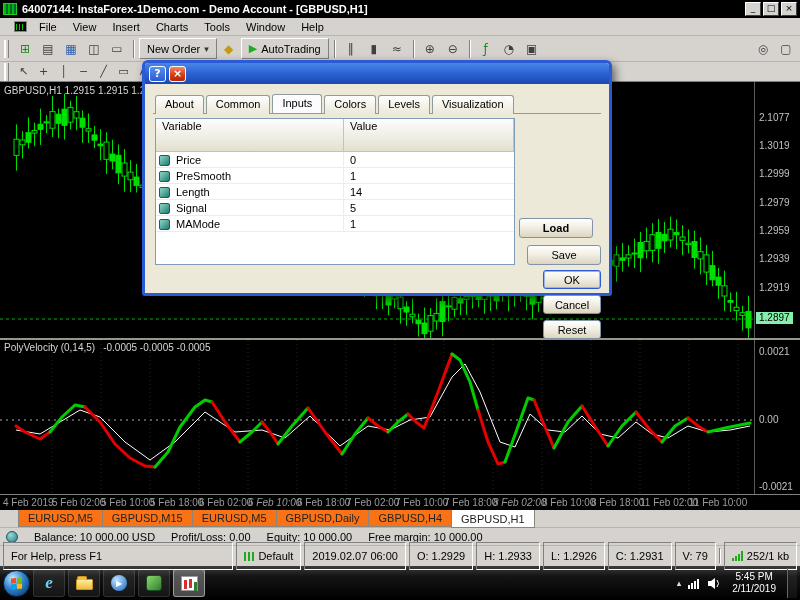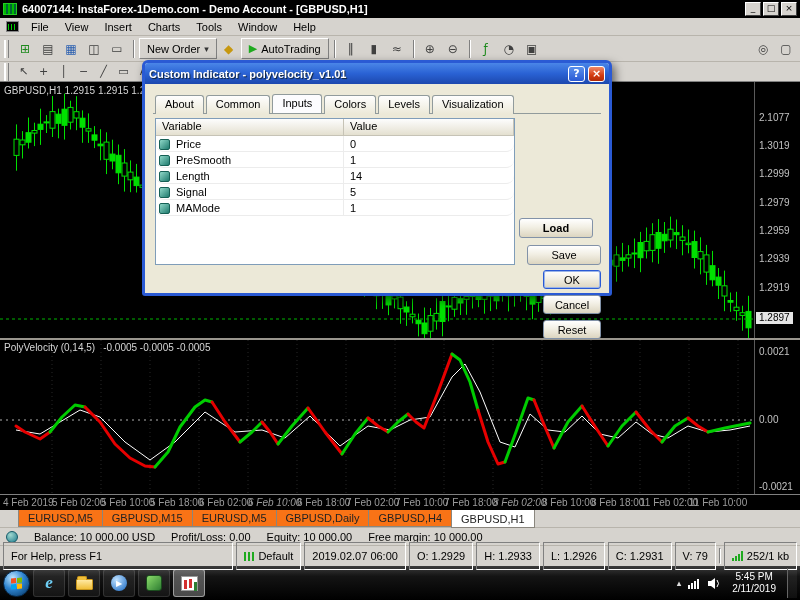--- a/index.html
+++ b/index.html
@@ -7,21 +7,21 @@
   body { font-family:"Liberation Sans",sans-serif; font-size:11px; color:#000; background:#d6d3ce; position:relative; }
 
   
   .titlebar { height:18px; background:#000; color:#fff; display:flex; align-items:center; padding:0 3px; gap:5px; }
   .app-icon { width:14px; height:12px; background:repeating-linear-gradient(90deg,#0b0 0 2px,#063 2px 4px); border:1px solid #2c2; }
   .title-text { flex:1; font-weight:bold; font-size:11px; white-space:nowrap; overflow:hidden; }
   .win-btns { display:flex; gap:2px; }
   .win-btn { width:16px; height:14px; background:#d6d3ce; border:1px solid; border-color:#fff #404040 #404040 #fff; color:#000; font-size:9px; line-height:11px; text-align:center; font-family:"DejaVu Sans",sans-serif; }
 
   
-  .menubar { height:18px; background:#d6d3ce; display:flex; align-items:center; border-bottom:1px solid #b8b4ac; padding-left:2px; }
+  .menubar { height:18px; background:#d6d3ce; display:flex; align-items:center; border-bottom:1px solid #b8b4ac; padding-left:10px; }
   .menu-chart-icon { width:13px; height:11px; margin:0 4px; background:#000; border:1px solid #888; position:relative; }
   .menu-chart-icon::after { content:""; position:absolute; left:1px; top:2px; width:9px; height:6px; background:repeating-linear-gradient(90deg,#0c0 0 1px,transparent 1px 3px); }
   .menu-item { padding:2px 8px; }
 
   
   .toolbar-main { height:26px; background:#d6d3ce; display:flex; align-items:center; padding:0 3px; border-bottom:1px solid #b8b4ac; gap:1px; }
   .toolbar-draw { height:20px; background:#d6d3ce; display:flex; align-items:center; padding:0 3px; border-bottom:1px solid #808080; gap:1px; }
   .grip { width:5px; height:18px; border-left:2px solid #fff; border-right:1px solid #808080; margin:0 4px 0 1px; }
   .tsep { width:1px; height:18px; background:#808080; box-shadow:1px 0 0 #fff; margin:0 4px; }
   .tbtn { min-width:22px; height:21px; display:flex; align-items:center; justify-content:center; font-family:"DejaVu Sans",sans-serif; font-size:12px; color:#404040; border:1px solid transparent; }
@@ -33,21 +33,21 @@
   .btn-raised .caret { font-family:"DejaVu Sans",sans-serif; font-size:9px; color:#333; }
   .play-ico { color:#1faa1f; font-family:"DejaVu Sans",sans-serif; font-size:11px; }
   .spacer { flex:1; }
 
   
   .chart-stack { position:relative; width:800px; height:428px; background:#000; }
   .candles-svg { position:absolute; left:0; top:0; display:block; }
   .symbol-info { position:absolute; left:4px; top:3px; color:#d6d6d6; font-size:10px; }
   .axis-col { position:absolute; right:0; top:0; width:46px; height:412px; background:#000; border-left:1px solid #5a5a5a; }
   .axlabel { position:absolute; left:4px; color:#c2c2c2; font-size:10px; white-space:nowrap; }
-  .price-box { position:absolute; left:1px; background:#e5e5e5; color:#000; font-size:10px; padding:0 3px 1px 3px; }
+  .price-box { position:absolute; left:1px; background:#86efac; color:#000; font-size:10px; padding:0 3px 1px 3px; }
   .splitter { position:absolute; left:0; top:256px; width:800px; height:2px; background:#9a968e; z-index:3; }
   .indicator-panel { position:absolute; left:0; top:258px; width:754px; height:154px; }
   .ind-label { position:absolute; left:4px; top:2px; color:#d6d6d6; font-size:10px; display:flex; gap:8px; }
   .timeline { position:absolute; left:0; top:412px; width:800px; height:16px; background:#000; border-top:1px solid #808080; }
   .timeline span { position:absolute; top:2px; color:#9c9c9c; font-size:10px; white-space:nowrap; }
 
   
   .dialog { position:absolute; left:142px; top:60px; width:470px; height:236px; z-index:50;
             border:3px solid #2a5ad4; border-radius:6px 6px 3px 3px; background:#ece9d8;
             box-shadow:3px 4px 10px rgba(0,0,0,.55); }
@@ -55,23 +55,23 @@
                border-radius:3px 3px 0 0; display:flex; align-items:center; padding:0 4px; gap:3px; }
   .dlg-title-text { flex:1; color:#fff; font-weight:bold; font-size:11px; text-shadow:1px 1px 1px #123; white-space:nowrap; overflow:hidden; }
   .dlg-btn { width:17px; height:16px; border-radius:3px; border:1px solid #fff; color:#fff; font-size:11px; line-height:14px; text-align:center; font-family:"DejaVu Sans",sans-serif; font-weight:bold; }
   .dlg-btn.help { background:linear-gradient(#5a90ec,#2a5ad4); }
   .dlg-btn.close { background:linear-gradient(#ef8868,#d43a10 60%,#b02a08); }
   .dlg-body { position:relative; height:209px; }
   .dlg-tabs { position:absolute; left:8px; top:10px; right:8px; display:flex; border-bottom:1px solid #919b9c; padding-left:2px; }
   .dtab { padding:2px 9px 2px 9px; background:linear-gradient(#fefefe,#ece9d8); border:1px solid #919b9c; border-bottom:none; border-radius:3px 3px 0 0; margin-right:2px; position:relative; top:1px; font-size:11px; }
   .dtab.active { background:#fcfcfe; top:0; padding-bottom:4px; z-index:2; }
   .dlg-list { position:absolute; left:10px; top:34px; width:360px; height:147px; background:#fff; border:1px solid #7f9db9; overflow:hidden; }
-  .dlg-list-head { display:grid; grid-template-columns:188px 1fr; height:17px; background:linear-gradient(#fdfdfd,#e4e0d0); border-bottom:1px solid #c6c3b6; }
+  .dlg-list-head { display:grid; grid-template-columns:188px 1fr; height:33px; background:linear-gradient(#fdfdfd,#e4e0d0); border-bottom:1px solid #c6c3b6; }
   .dlg-list-head span { padding:1px 6px; border-right:1px solid #c6c3b6; }
-  .dlg-row { display:grid; grid-template-columns:18px 170px 1fr; height:16px; align-items:center; border-bottom:1px solid #ececec;border-radius:8px; }
+  .dlg-row { display:grid; grid-template-columns:18px 170px 1fr; height:16px; align-items:center; border-bottom:1px solid #ececec; }
   .row-icon { width:11px; height:11px; margin-left:3px; border-radius:2px; background:linear-gradient(135deg,#8fd8c8,#1f7a6e); border:1px solid #156055; }
   .row-var { padding-left:2px; border-right:1px solid #ececec; height:16px; line-height:16px; }
   .row-val { padding-left:6px; }
   .xp-btn { height:20px; width:74px; background:linear-gradient(#ffffff,#f2efe4 45%,#dcd5c0); border:1px solid #8292a8; border-radius:3px; font-family:"Liberation Sans",sans-serif; font-size:11px; color:#000; }
   .xp-btn.load { position:absolute; right:16px; top:134px;font-weight:bold; }
   .xp-btn.save { position:absolute; right:8px; top:161px; }
   .dlg-bottom { position:absolute; right:8px; top:186px; display:flex; gap:6px;flex-direction:column; }
   .dlg-bottom .xp-btn { width:58px; height:19px; }
   .xp-btn.default { border-color:#2a5ad4; box-shadow:inset 0 0 0 1px #9ab4e8; }
 
@@ -515,21 +515,20 @@
       <span style="left: 493px; font-style: italic;">8 Feb 02:00</span>
       <span style="left: 542px;">8 Feb 10:00</span>
       <span style="left: 591px;">8 Feb 18:00</span>
       <span style="left: 640px;">11 Feb 02:00</span>
       <span style="left: 689px;">11 Feb 10:00</span>
     </div>
 </div>
 
 <div class="dialog">
   <div class="dlg-title">
-    <span class="dlg-title-text">Custom Indicator - polyvelocity_v1.01</span>
     <span class="dlg-btn help">?</span>
     <span class="dlg-btn close">×</span>
   </div>
   <div class="dlg-body">
     <div class="dlg-tabs">
       <span class="dtab">About</span>
       <span class="dtab">Common</span>
       <span class="dtab active">Inputs</span>
       <span class="dtab">Colors</span>
       <span class="dtab">Levels</span>

